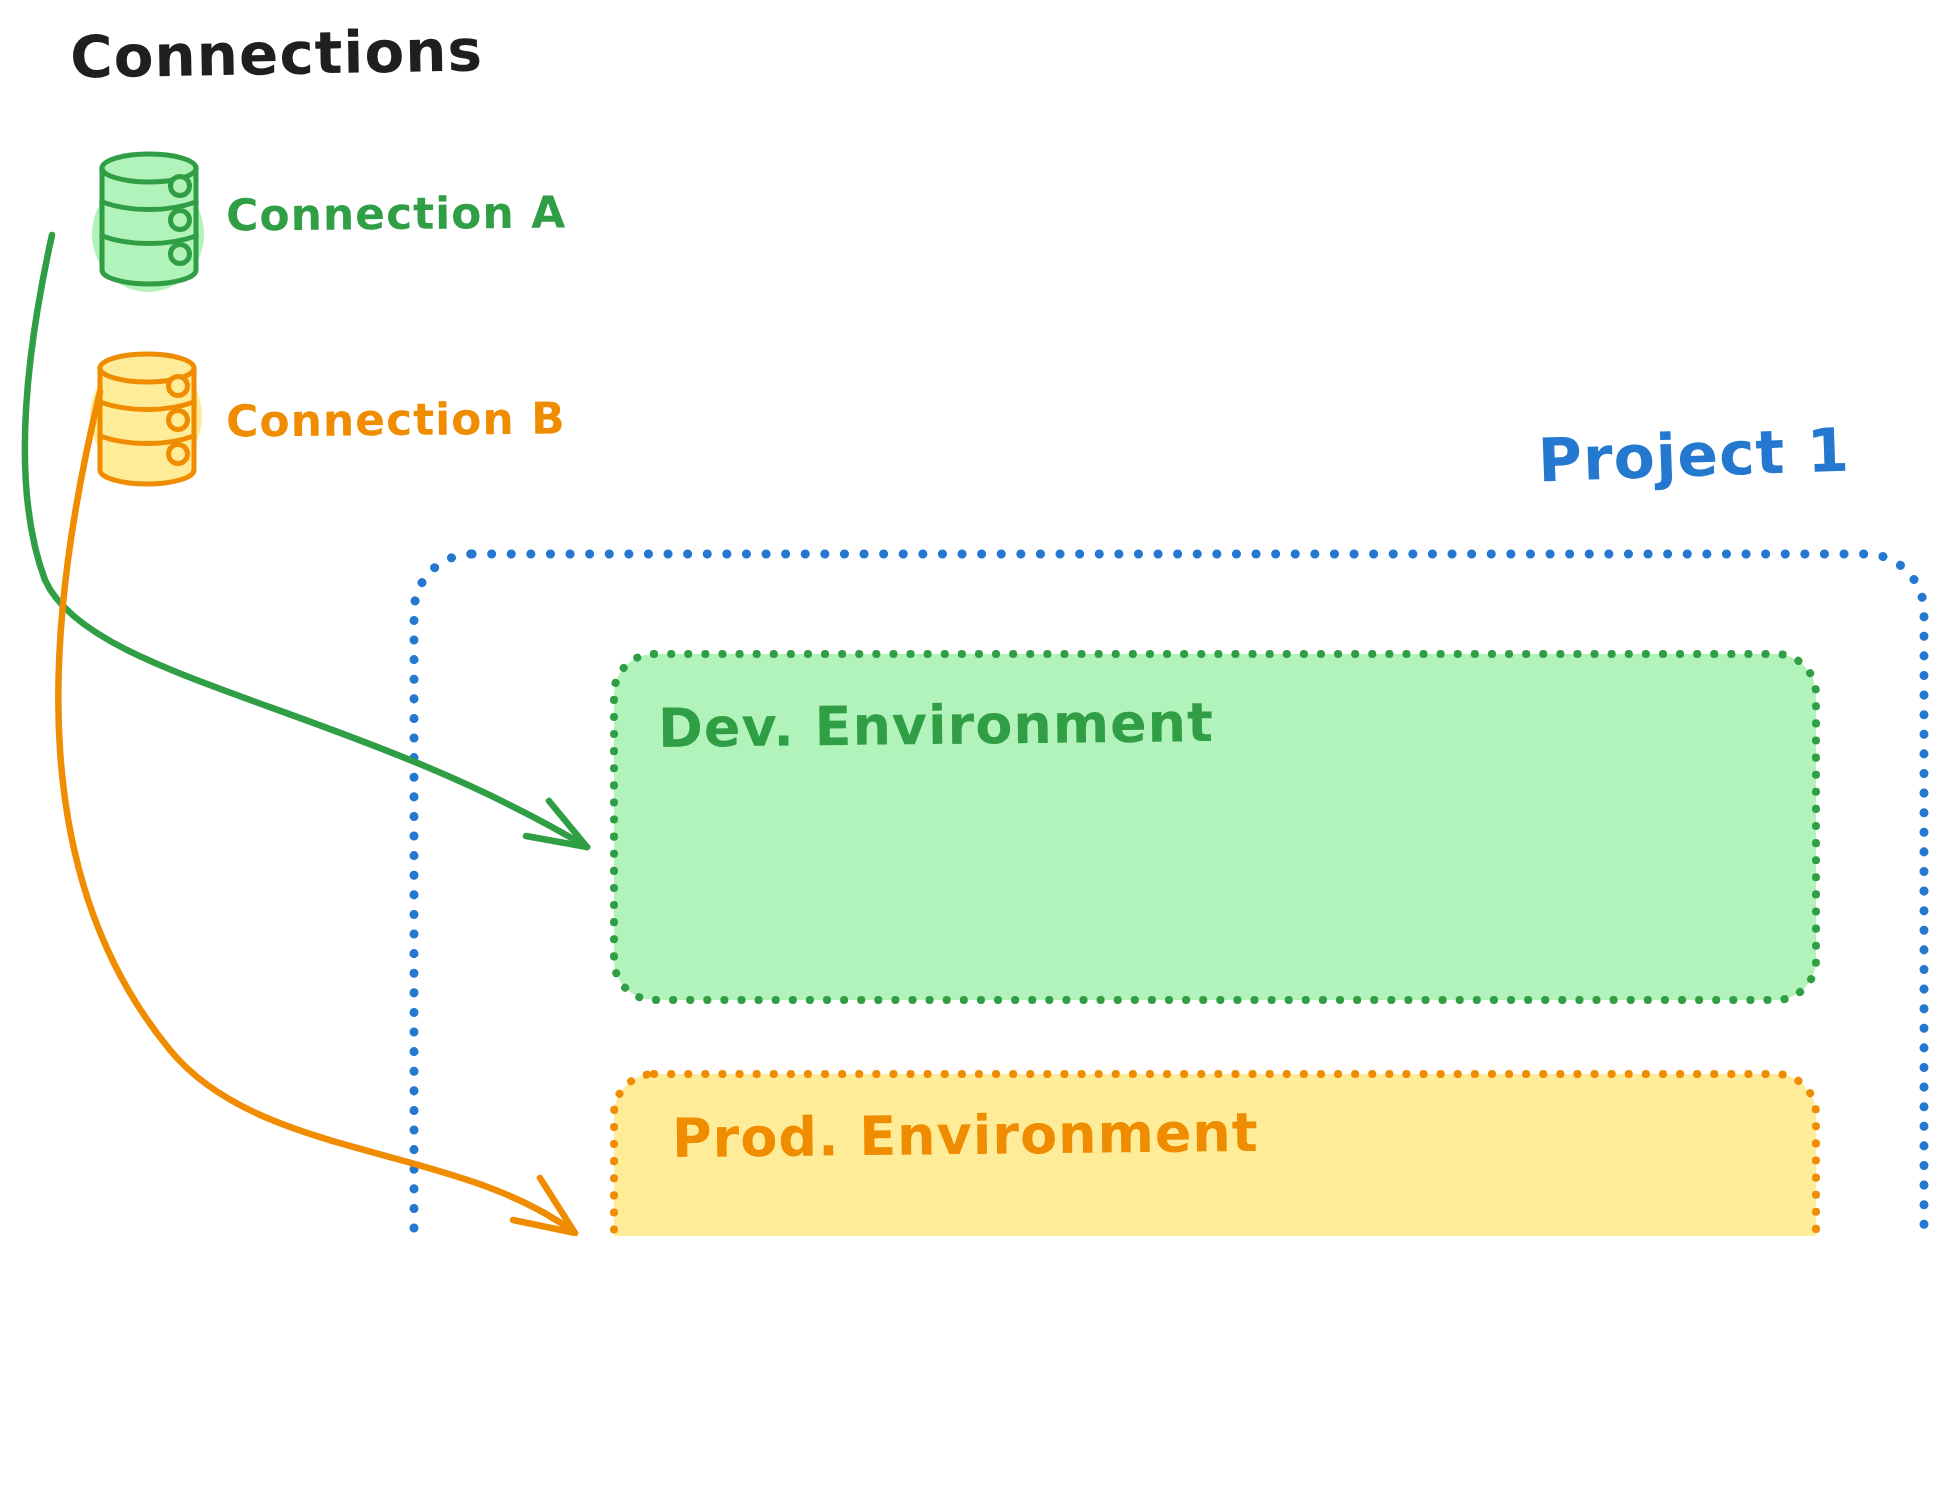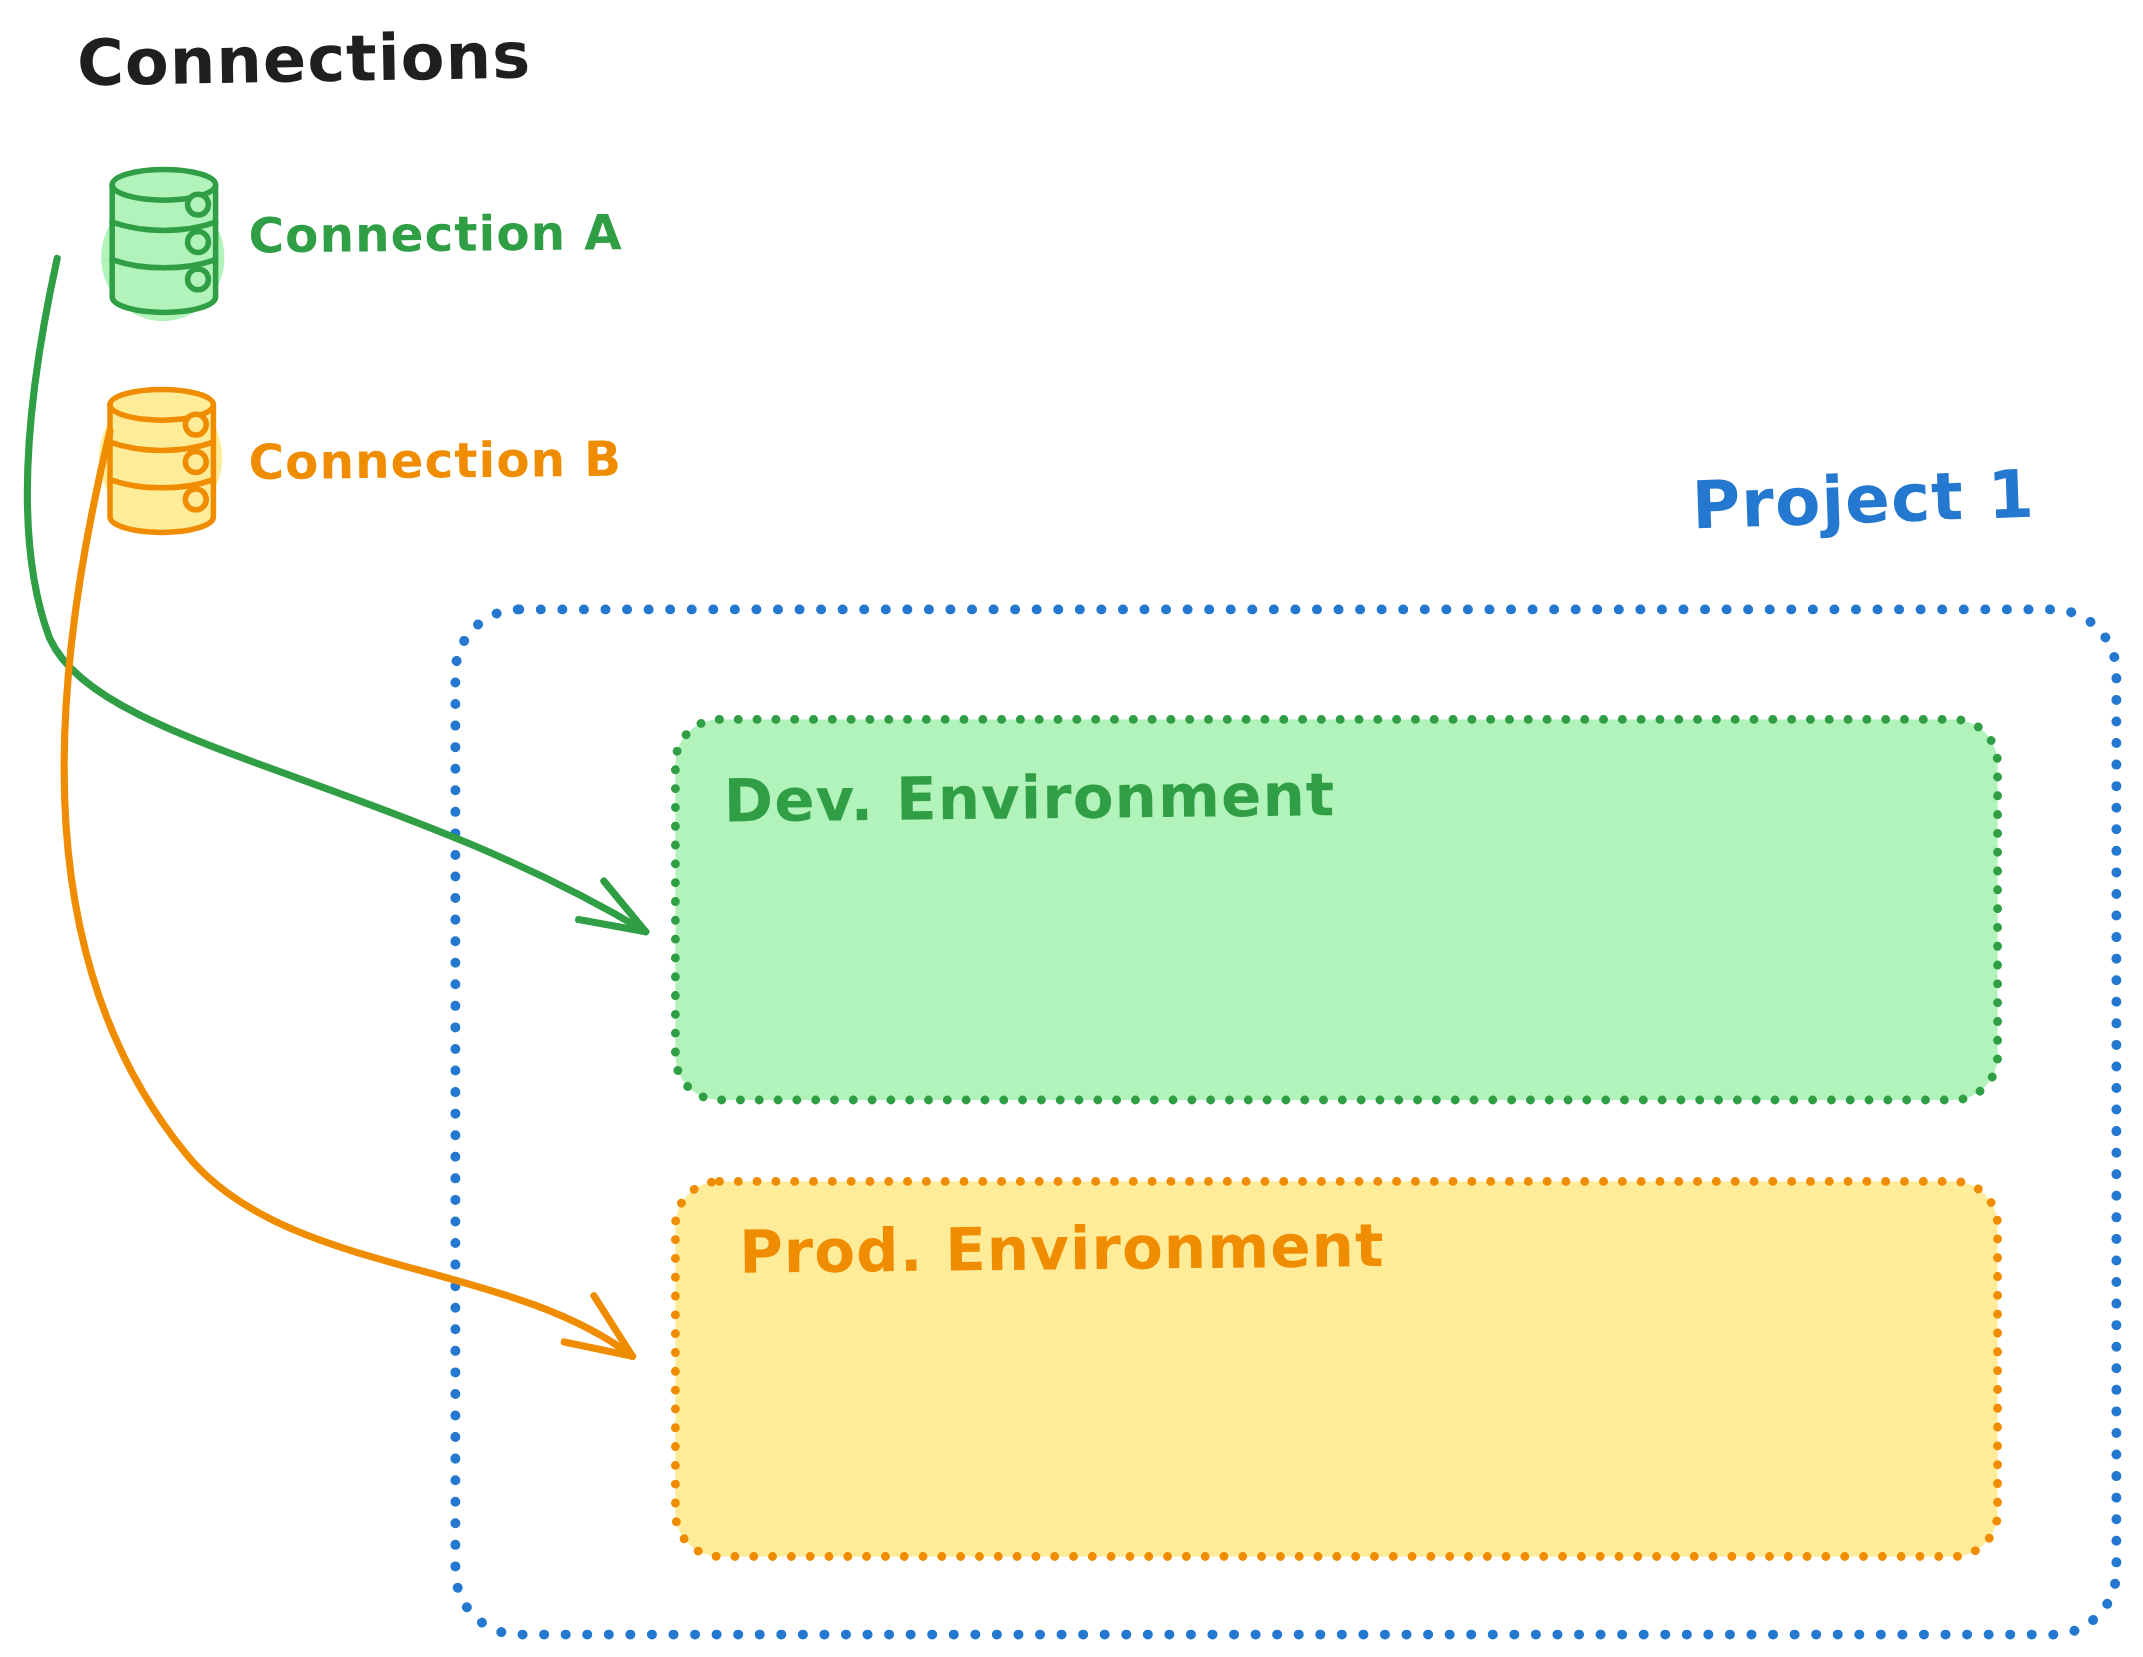--- a/index.html
+++ b/index.html
@@ -1,18 +1,18 @@
 <!DOCTYPE html>
 <html><head>
 <meta charset="utf-8">
 <style>
   html,body{margin:0;padding:0;background:#ffffff;}
   .canvas{
     position:relative;
-    width:1948px;height:1506px;
+    width:1948px;height:1236px;
     background:#ffffff;
     overflow:hidden;
     font-family:"DejaVu Sans","Liberation Sans",sans-serif;
   }
   svg.layer{position:absolute;left:0;top:0;}
   .label{position:absolute;white-space:nowrap;font-weight:bold;letter-spacing:1px;}
   .lbl-connections{left:70px;top:20px;font-size:58px;color:#1f1f1f;transform:rotate(-1deg);}
   .lbl-conn-a{left:226px;top:188px;font-size:44px;color:#2f9e44;transform:rotate(-0.5deg);}
   .lbl-conn-b{left:226px;top:394px;font-size:44px;color:#f08c00;transform:rotate(-0.5deg);}
   .lbl-project{left:1538px;top:420px;font-size:60px;color:#2578cf;transform:rotate(-2deg);}

